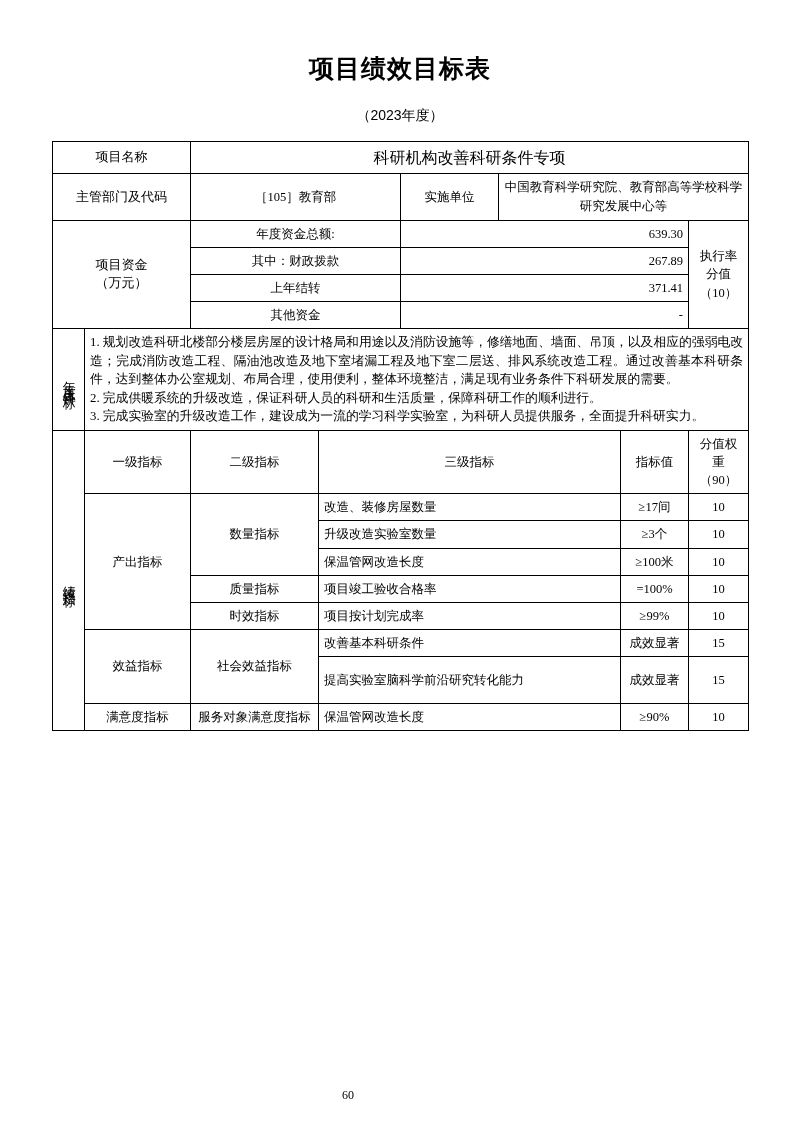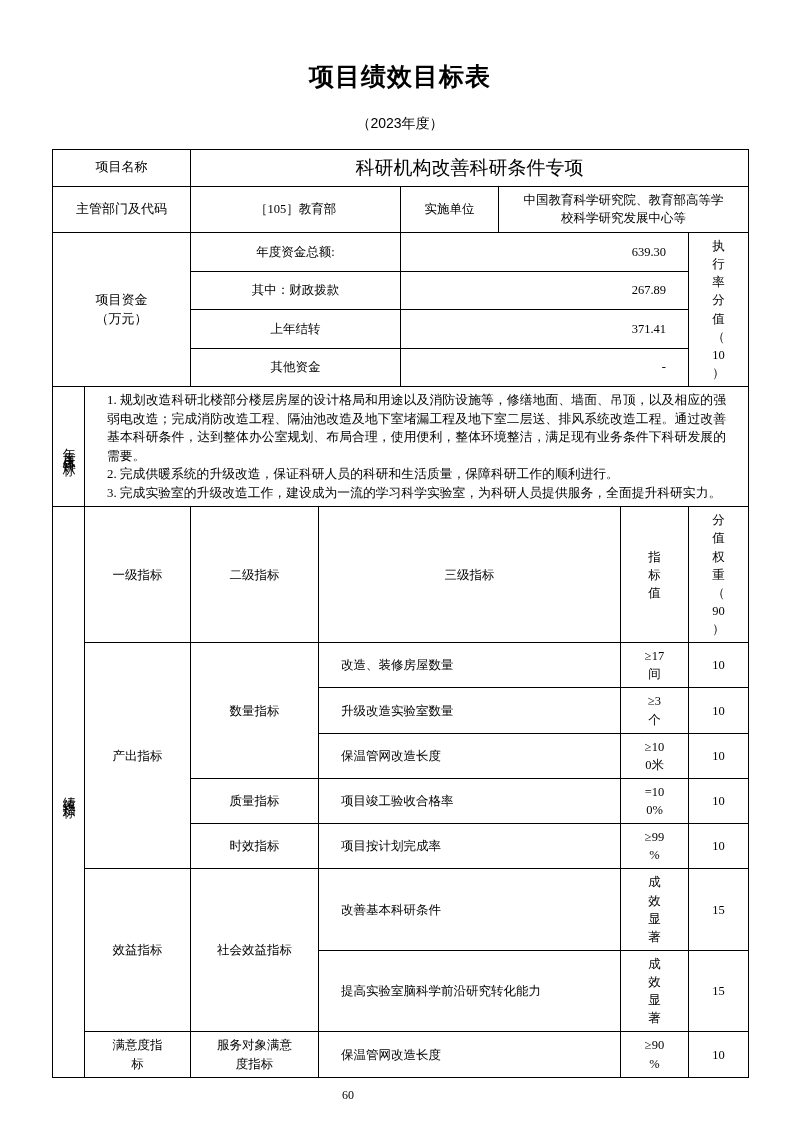--- a/index.html
+++ b/index.html
@@ -20,40 +20,40 @@
     width: 800px;
     height: 1131px;
     padding: 44px 52px 0 52px;
     position: relative;
   }
   .doc-title {
     text-align: center;
     font-size: 25px;
     font-weight: bold;
     letter-spacing: 1px;
-    margin-top: 16px;
+    margin-top: 8px;
     margin-bottom: 0;
     font-family: "DejaVu Serif", "Liberation Serif", serif;
   }
   .doc-subtitle {
     text-align: center;
     font-size: 14px;
     margin-top: 22px;
     margin-bottom: 16px;
     font-family: Liberation Sans, sans-serif;
   }
   table.main {
     border-collapse: collapse;
     width: 696px;
     table-layout: fixed;
     font-size: 12.5px;
   }
   table.main td {
     border: 1px solid #000000;
-    padding: 4px 22px;
+    padding: 4px 5px;
     vertical-align: middle;
     line-height: 1.45;
     word-wrap: break-word;
   }
   .c { text-align: center; }
   .l { text-align: left; }
   .vtop { vertical-align: top; }
   .label-cell {
     text-align: center;
     font-size: 13px;
@@ -73,21 +73,21 @@
     height: 100%;
   }
   .goal-text {
     font-size: 12.8px;
     line-height: 1.62;
     text-align: justify;
     padding: 6px 6px 6px 8px;
   }
   .goal-text p { margin: 0; }
   .proj-name {
-    font-size: 19px;
+    font-size: 16px;
     margin-top: 47px;
   }
   .money {
     text-align: right;
     padding-right: 10px;
   }
   .pagenum {
     position: absolute;
     bottom: 28px;
     left: 0;

